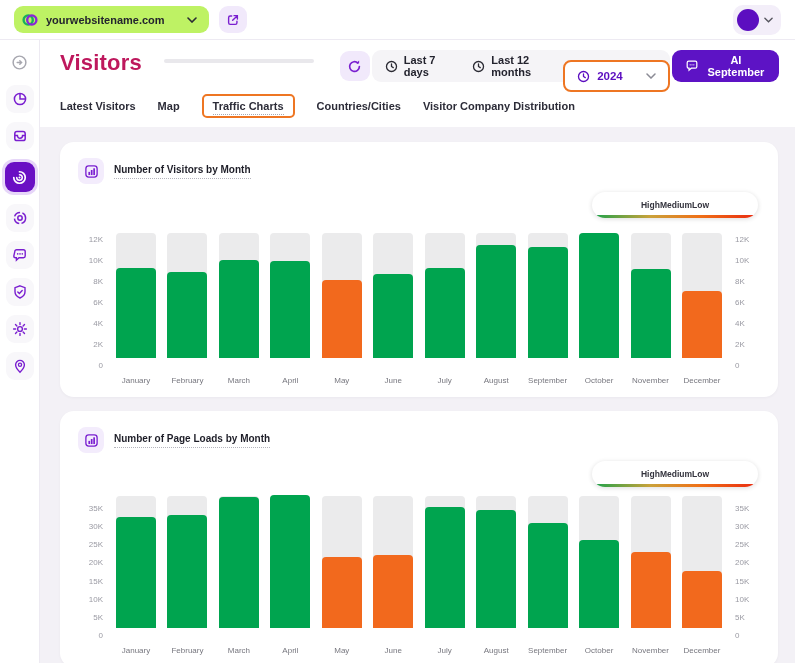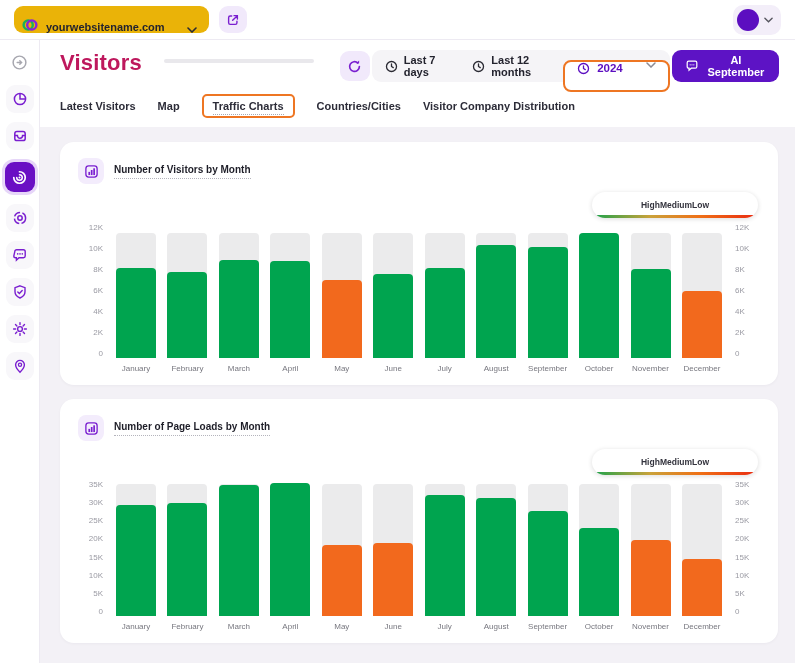--- a/index.html
+++ b/index.html
@@ -3,21 +3,21 @@
 <meta charset="utf-8">
 <style>
   * { margin:0; padding:0; box-sizing:border-box; }
   html,body { width:795px; height:663px; overflow:hidden; background:#fff;
     font-family:"Liberation Sans", sans-serif; }
   .app { width:795px; height:663px; display:flex; flex-direction:column; }
 
   
   .topbar { height:40px; background:#fff; border-bottom:1px solid #edeaf2;
     display:flex; align-items:center; padding:0 14px; flex:0 0 auto; }
-  .site-pill { display:flex; align-items:flex-end; gap:8px; background:#eab308;
+  .site-pill { display:flex; align-items:center; gap:8px; background:#bef264;
     border-radius:9px; height:27px; padding:0 12px 0 8px; cursor:pointer; }
   .site-pill .label { font-size:11px; font-weight:700; color:#23232e; }
   .ext-btn { margin-left:10px; width:28px; height:27px; border-radius:9px;
     background:#f1e9fb; display:flex; align-items:center; justify-content:center; cursor:pointer; }
   .avatar-pill { margin-left:auto; background:#f3eef9; border-radius:10px; height:30px;
     display:flex; align-items:center; gap:5px; padding:0 8px 0 4px; cursor:pointer; }
   .avatar-circle { width:22px; height:22px; border-radius:50%; background:#5c0ec0; }
 
   
   .body-row { flex:1; display:flex; min-height:0; }
@@ -39,21 +39,21 @@
   .quota-link { font-size:8px; color:#7d2fd2; font-weight:600; cursor:pointer; display:inline-block; margin-top:1px;}
   .quota-inf { color:#f26a1b; font-weight:700; font-size:12px; line-height:10px; }
   .quota-bar { margin-top:7px; height:4px; border-radius:2px; background:#e9e8ec; }
   .controls { margin-left:auto; display:flex; align-items:center; gap:2px;padding-left:26px; }
   .refresh-btn { width:34px; height:30px; border-radius:9px; background:#f1e9fb;
     display:flex; align-items:center; justify-content:center; cursor:pointer; }
   .seg-group { display:flex; align-items:center; background:#f5f4f7; border-radius:9px; height:32px; }
   .seg { display:flex; align-items:center; gap:6px; padding:0 13px; font-size:11px;
     font-weight:700; color:#23232e; cursor:pointer; height:100%; }
   .seg-year { background:#fff; border:2px solid #ee7623; border-radius:8px; height:32px;
-    display:flex; align-items:flex-start; gap:7px; padding:0 12px; color:#5c0ec0; font-size:11.5px;
+    display:flex; align-items:center; gap:7px; padding:0 12px; color:#5c0ec0; font-size:11.5px;
     font-weight:800; cursor:pointer;margin-top:20px; }
   .ai-btn { background:#5d13c5; border-radius:9px; height:32px; display:flex; align-items:center;
     gap:7px; padding:0 13px; color:#fff; font-size:11px; font-weight:700; cursor:pointer; border:none; }
 
   
   .tabs { display:flex; align-items:center; gap:22px; padding:12px 20px 9px 20px; }
   .tab { font-size:11px; font-weight:700; color:#2c2c38; cursor:pointer; white-space:nowrap; }
   .tab.active { border:2px solid #ee7623; border-radius:5px; padding:4px 9px; }
   .tab.active .tab-label { border-bottom:1px dotted #a9a9b2; padding-bottom:2px; }
 
@@ -69,21 +69,21 @@
     border-bottom:1px dotted #b4b4bc; padding-bottom:3px; }
   .legend-row { display:flex; justify-content:flex-end; margin:8px 2px 6px 0; }
   .legend { position:relative; background:#fff; border-radius:13px; width:166px; height:26px;
     box-shadow:0 1px 5px rgba(0,0,0,.14); display:flex; align-items:center;
     justify-content:center; overflow:hidden; }
   .legend span { font-size:8.5px; font-weight:700; color:#33333d; }
   .legend::after { content:""; position:absolute; left:0; right:0; bottom:0; height:3px;
     background:linear-gradient(90deg,#17a24b 0%,#caa23a 35%,#ef7016 65%,#e92911 100%); }
 
   .chart { display:flex; margin-top:4px; }
-  .yaxis { width:32px; display:flex; flex-direction:column; justify-content:space-between; }
+  .yaxis { width:32px; display:flex; flex-direction:column; justify-content:space-between;margin-top:12px; }
   .yaxis span { font-size:8px; color:#9a9aa3; line-height:8px; }
   .yaxis.left { align-items:flex-end; padding-right:7px; }
   .yaxis.right { align-items:flex-start; padding-left:7px; }
   .plot { flex:1; display:flex; justify-content:space-between; padding:0 6px; }
   .bar-col { width:40px; position:relative; }
   .bar-track { position:absolute; bottom:0; left:0; width:100%; background:#ebebec;
     border-radius:4px 4px 0 0; }
   .bar-fill { position:absolute; bottom:0; left:0; width:100%; border-radius:4px 4px 0 0; }
   .cat-row { display:flex; justify-content:space-between; padding:0 6px; margin:6px 32px 0 32px; }
   .cat { width:40px; text-align:center; font-size:8px; color:#77777f; white-space:nowrap; }

